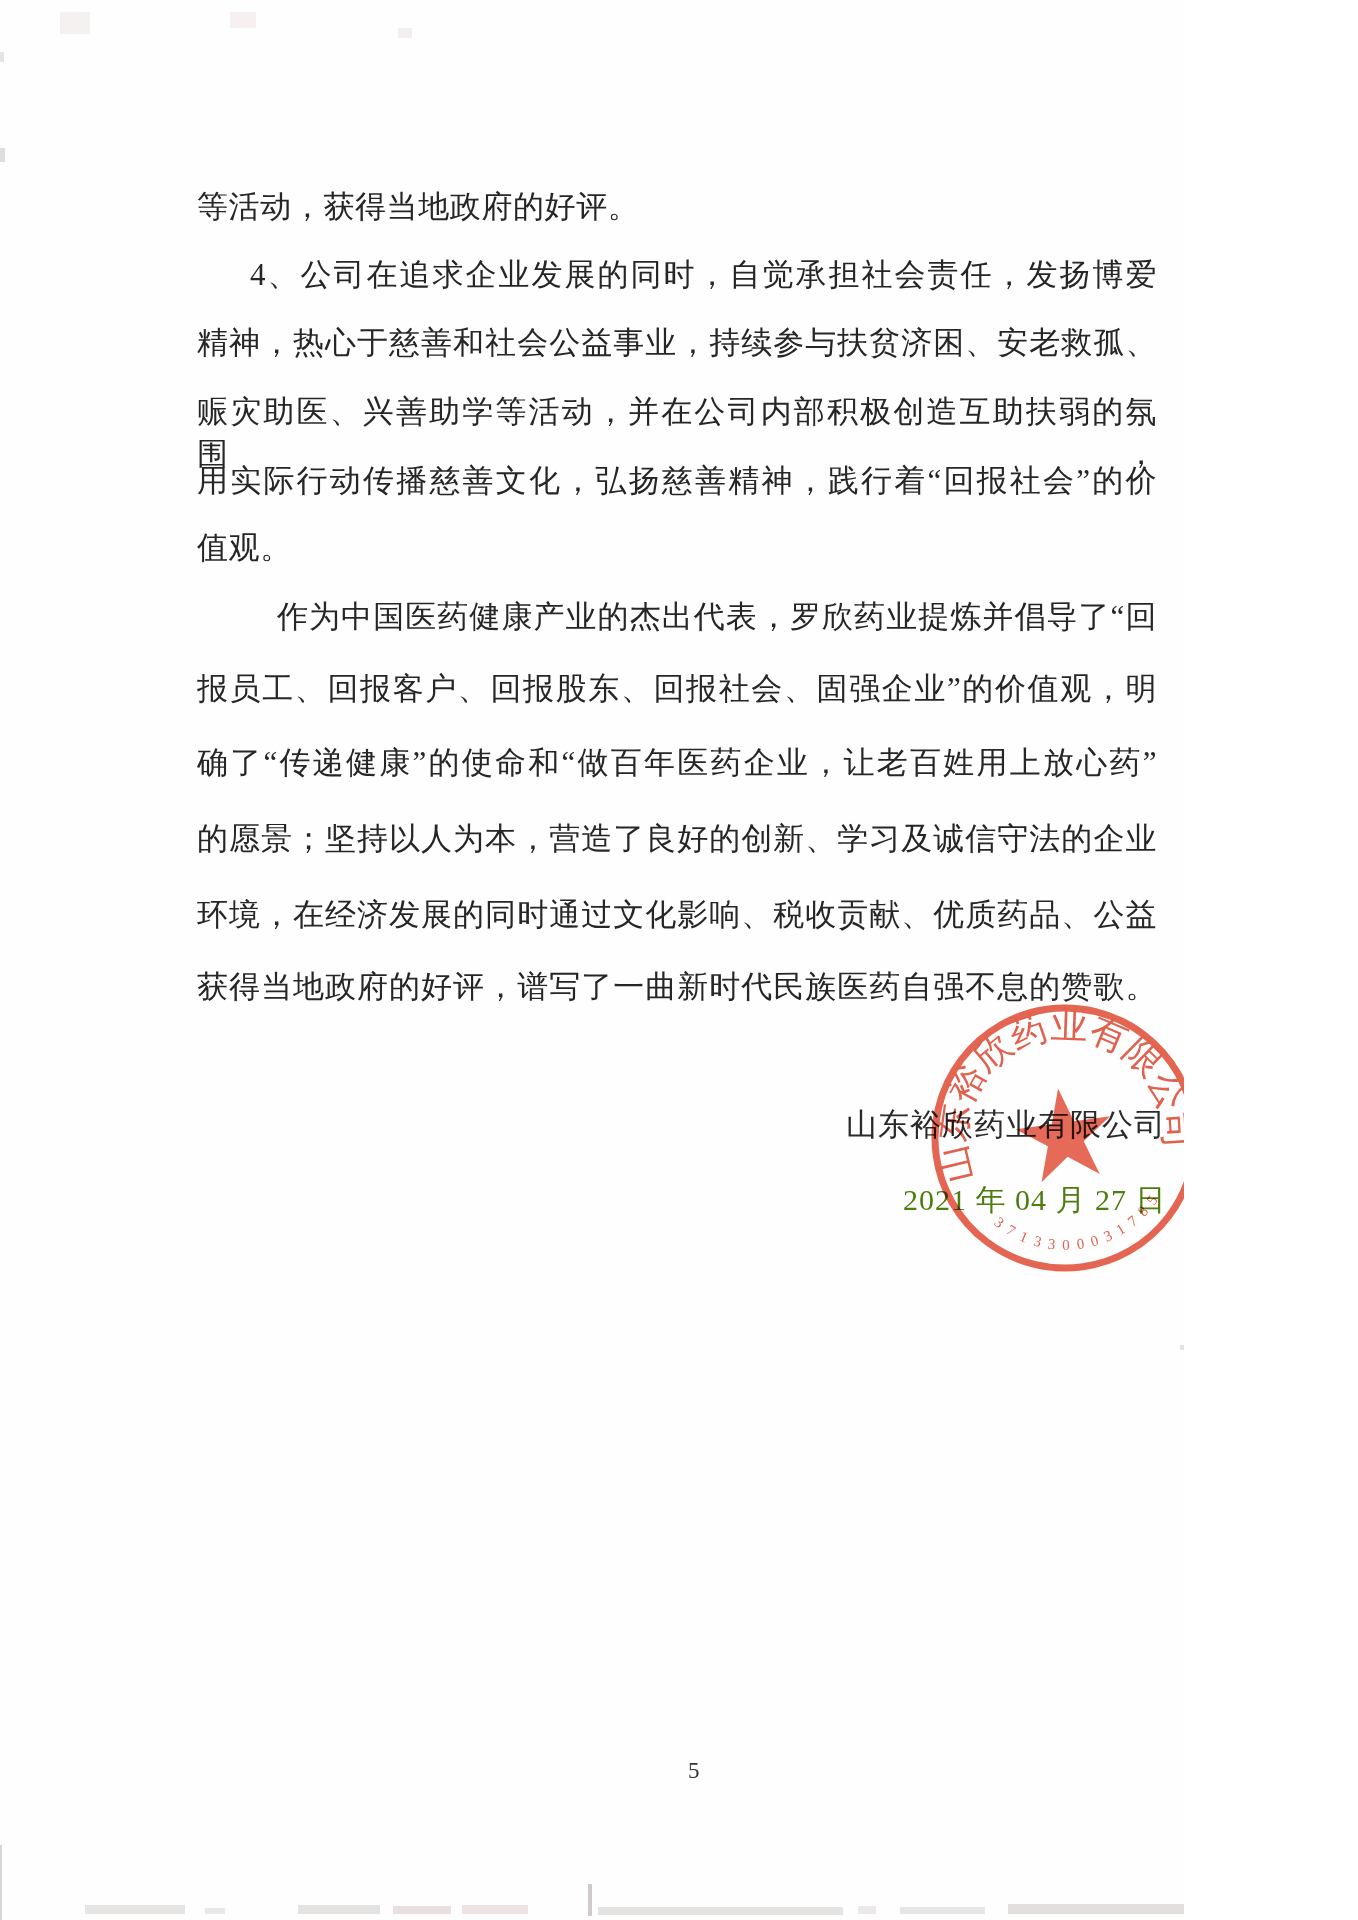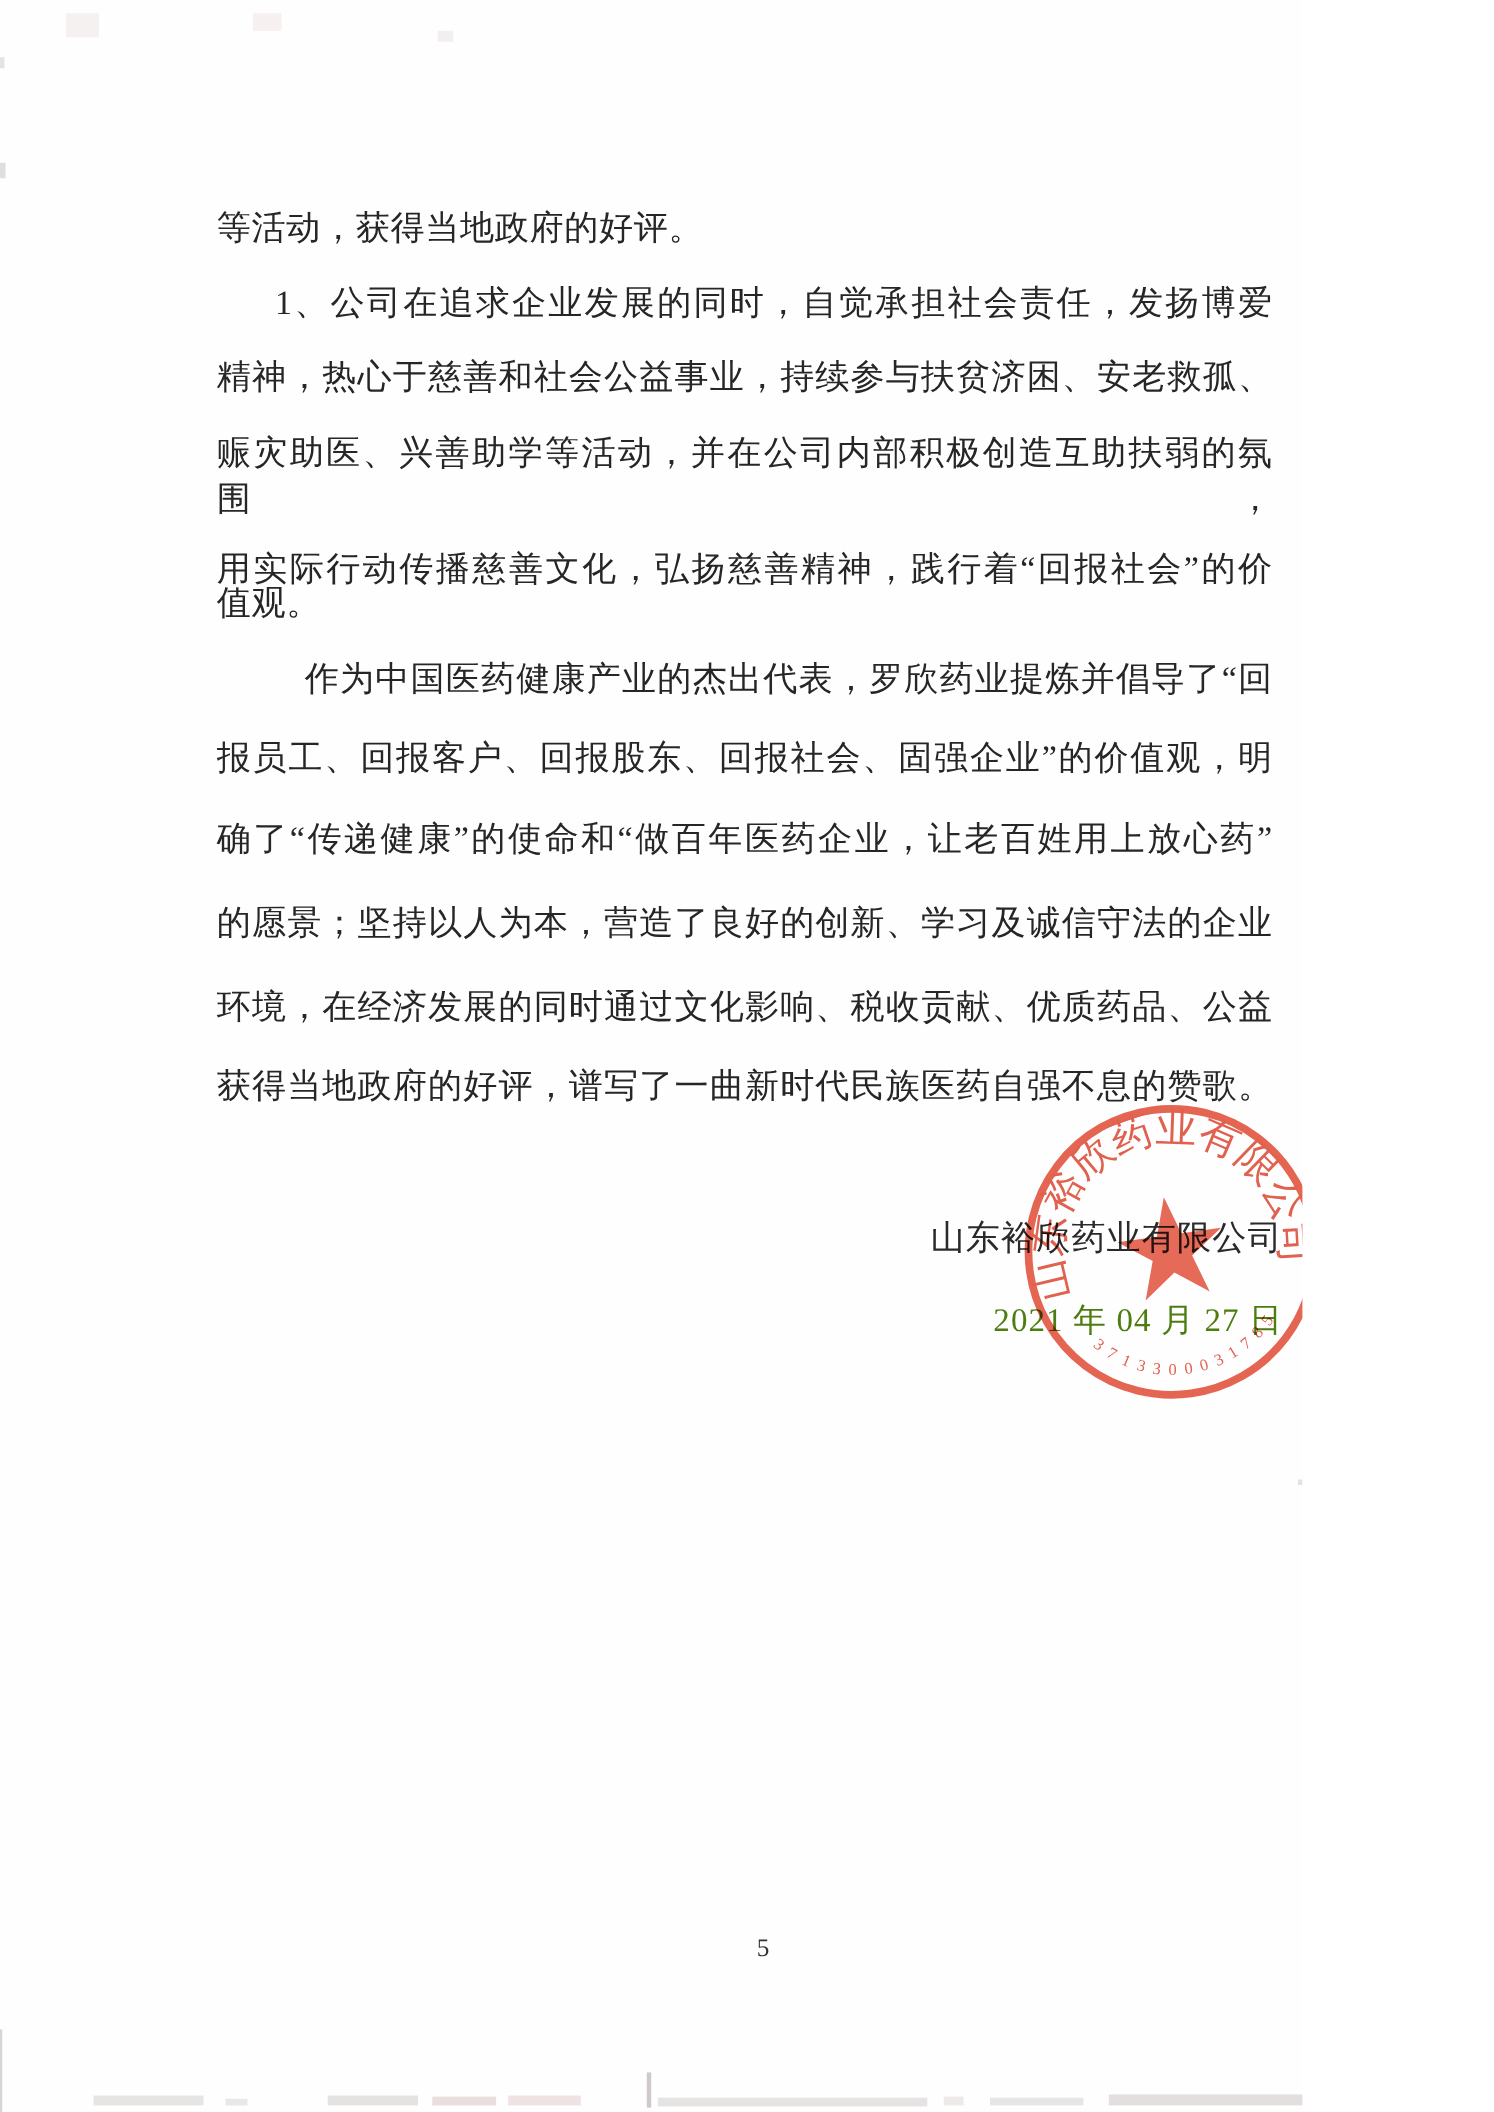--- a/index.html
+++ b/index.html
@@ -31,21 +31,21 @@
   }
   .just {
     text-align: justify;
     text-align-last: justify;
     text-justify: inter-character;
   }
   .l1  { top: 186px; }
   .l2  { top: 254px; padding-left: 53px; }
   .l3  { top: 322px; }
   .l4  { top: 391px; }
-  .l5  { top: 460px; margin-top: 36px; }
+  .l5  { top: 460px; }
   .l6  { top: 527px; }
   .l7  { top: 596px; padding-left: 80px; }
   .l8  { top: 668px; }
   .l9  { top: 742px; }
   .l10 { top: 818px; }
   .l11 { top: 894px; }
   .l12 { top: 966px; }
   .sig-company {
     position: absolute;
     left: 846px;
@@ -84,21 +84,21 @@
   }
   
   .art { position: absolute; pointer-events: none; }
 </style>
 </head>
 <body>
 
 <div class="page">
 
   <div class="bodyline l1">等活动，获得当地政府的好评。</div>
-  <div class="bodyline l2 just">1、公司在追求企业发展的同时，自觉承担社会责任，发扬博爱</div>
+  <div class="bodyline l2 just">4、公司在追求企业发展的同时，自觉承担社会责任，发扬博爱</div>
   <div class="bodyline l4 just">赈灾助医、兴善助学等活动，并在公司内部积极创造互助扶弱的氛围，</div>
   <div class="bodyline l3 just">精神，热心于慈善和社会公益事业，持续参与扶贫济困、安老救孤、</div>
   <div class="bodyline l5 just">用实际行动传播慈善文化，弘扬慈善精神，践行着“回报社会”的价</div>
   <div class="bodyline l6">值观。</div>
   <div class="bodyline l7 just">作为中国医药健康产业的杰出代表，罗欣药业提炼并倡导了“回</div>
   <div class="bodyline l8 just">报员工、回报客户、回报股东、回报社会、固强企业”的价值观，明</div>
   <div class="bodyline l9 just">确了“传递健康”的使命和“做百年医药企业，让老百姓用上放心药”</div>
   <div class="bodyline l10 just">的愿景；坚持以人为本，营造了良好的创新、学习及诚信守法的企业</div>
   <div class="bodyline l11 just">环境，在经济发展的同时通过文化影响、税收贡献、优质药品、公益</div>
   <div class="bodyline l12 just">获得当地政府的好评，谱写了一曲新时代民族医药自强不息的赞歌。</div>

